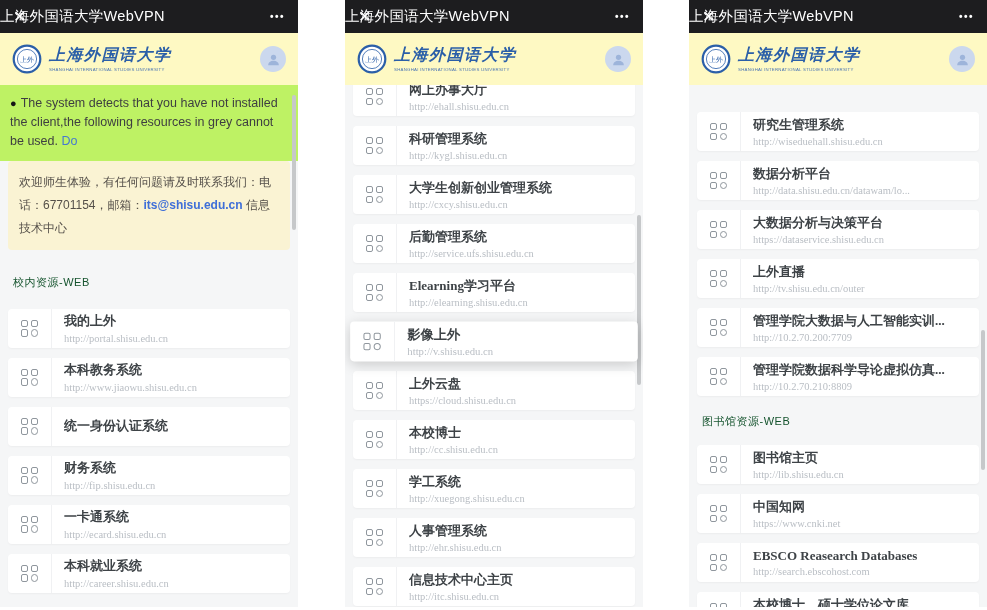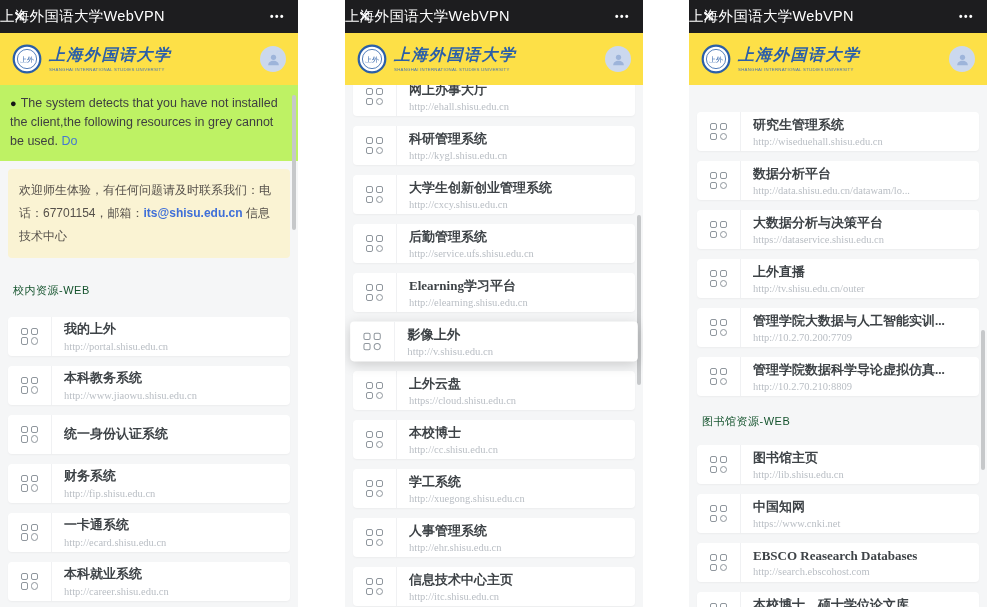--- a/index.html
+++ b/index.html
@@ -11,35 +11,35 @@
   .p2 { left:345px; }
   .p3 { left:689px; }
 
   
   .titlebar { position:relative; height:33px; background:#1d1d1f; color:#fff; display:flex; align-items:center; padding:0 13px; }
   .close { font-size:16px; line-height:1; cursor:pointer; z-index:2; font-weight:400; }
   .apptitle { position:absolute; left:0; right:0; text-align:left; font-size:14.5px; font-weight:500; letter-spacing:0.3px; }
   .more { margin-left:auto; z-index:2; font-size:10px; letter-spacing:1.5px; font-weight:700; cursor:pointer; }
 
   
-  .brandbar { height:52px; background:#fde047; display:flex; align-items:center; padding:0 12px; }
+  .brandbar { height:52px; background:#fef9c3; display:flex; align-items:center; padding:0 12px; }
   .seal { display:flex; }
   .brandtext { margin-left:7px; display:flex; flex-direction:column; }
   .zh { color:#2b5fa8; font-size:16px; font-weight:700; font-style:italic; letter-spacing:1.5px; font-family:"DejaVu Serif", serif; white-space:nowrap; }
   .en { color:#4a74b4; font-size:7px; letter-spacing:0.4px; white-space:nowrap; transform:scale(0.62); transform-origin:left top; margin-top:1px; }
   .avatar { margin-left:auto; width:26px; height:26px; border-radius:50%; background:#cbd8ee; display:flex; align-items:center; justify-content:center; cursor:pointer; }
 
   .content { position:relative; height:522px; overflow:hidden; }
 
   
   .notice { background:#bef264; padding:9px 10px 11px; font-size:12.5px; line-height:1.5; color:#3e3e41; }
   .dot { color:#161616; font-size:11px; margin-right:4px; }
   .bluelink { color:#4678d0; cursor:pointer; }
 
-  .welcome { margin:8px 8px 0; background:#faf3d3; border-radius:4px; padding:10px 11px; font-size:12px; line-height:1.9; color:#55504a; }
+  .welcome { margin:0 8px 0; background:#faf3d3; border-radius:4px; padding:10px 11px; font-size:12px; line-height:1.9; color:#55504a; }
   .maillink { color:#3f6fd8; font-weight:700; cursor:pointer; }
 
   .secttitle { margin:25px 13px 19px; font-size:11px; font-weight:400; color:#14532d; letter-spacing:0.5px; }
   .p3 .secttitle { margin:18px 13px 16px; }
 
   .list { padding:0 8px;font-family:Liberation Serif, serif; }
   .p2 .list { margin-top:-8px; }
   .p3 .list-top { margin-top:27px; }
 
   .card { height:39px; background:#ffffff; border-radius:4px; margin-bottom:10px; display:flex; align-items:stretch; box-shadow:0 1px 2px rgba(0,0,0,0.04); cursor:pointer; }

